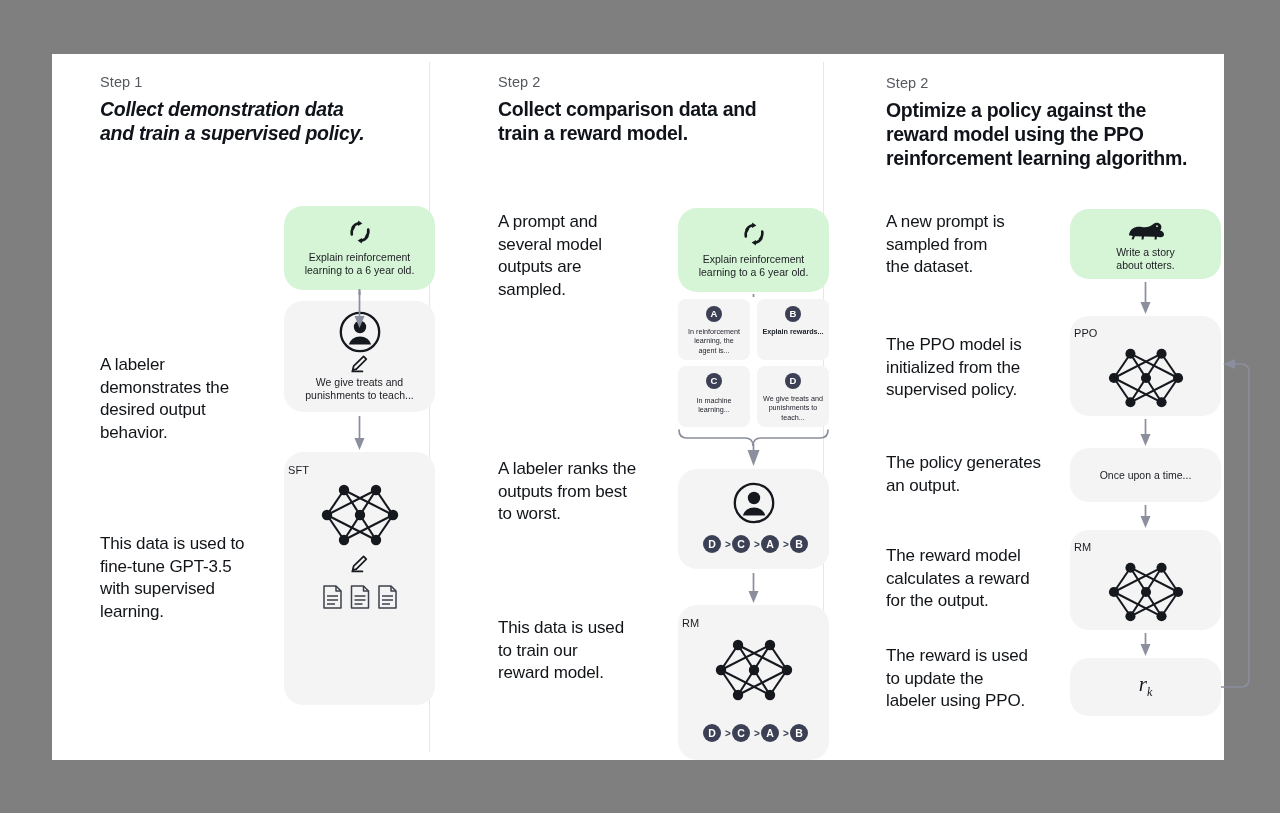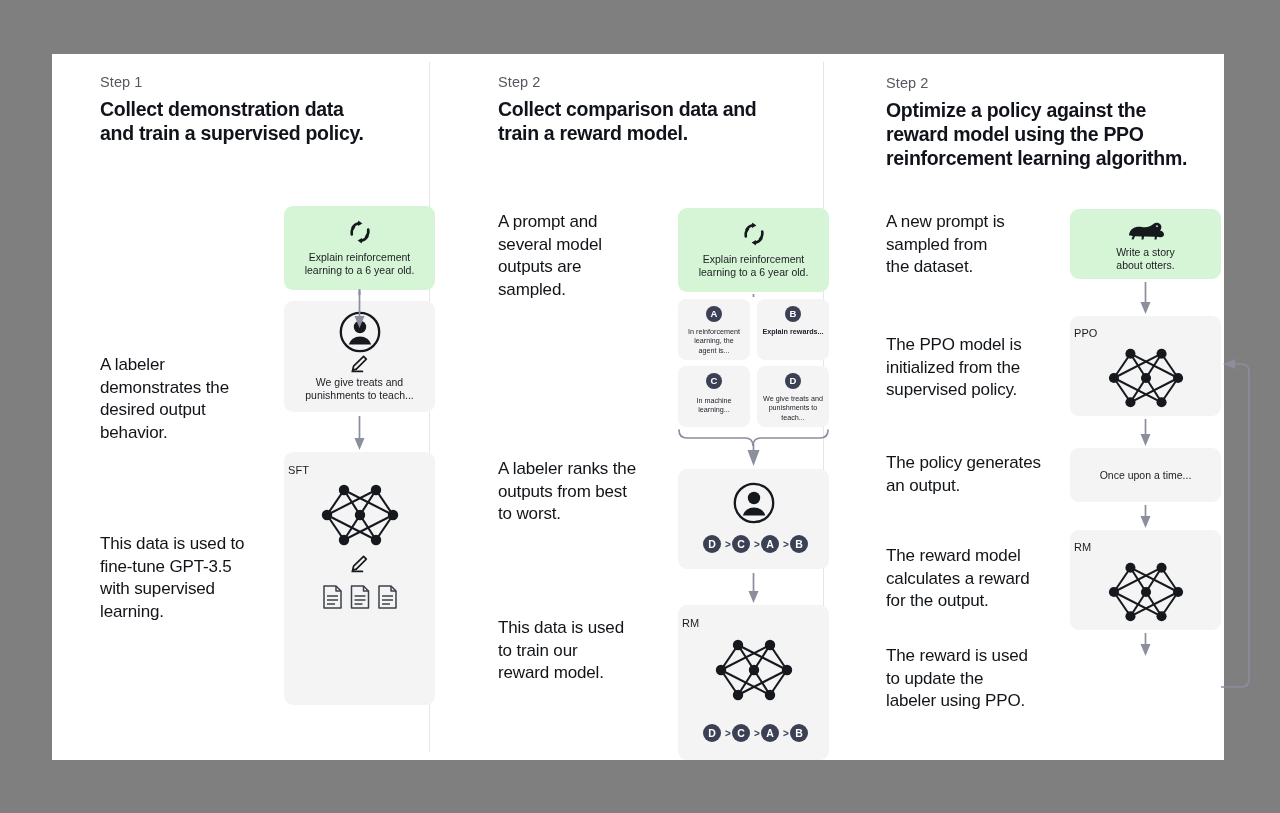--- a/index.html
+++ b/index.html
@@ -47,21 +47,21 @@
     font-size: 17px;
     color: #111418;
     line-height: 1.33;
     letter-spacing: -0.15px;
   }
 
   
   .box {
     position: absolute;
     background: #f4f4f5;
-    border-radius: 9px;
+    border-radius: 19px;
   }
   .box.green { background: #d6f5d6; }
   .box-title {
     position: absolute; left: 4px; right: 0;
     text-align: left;
     font-size: 11px;
     color: #1b1d21;
     letter-spacing: 0.1px;
   }
   .box-text {
@@ -124,21 +124,21 @@
 <body>
 
 <div class="canvas">
 
   <div class="divider d1"></div>
   <div class="divider d2"></div>
 
   <div class="col c1">
 
     <div class="step-label" style="left:12px; top:20px;">Step 1</div>
-    <div class="step-title" style="left:12px; top:44px; width:330px; white-space:pre-line;">Collect demonstration data
+    <div class="step-title" style="left:12px; top:44px; width:330px; white-space:pre-line;font-style:italic;">Collect demonstration data
 and train a supervised policy.</div>
 
     <div class="caption" style="left:12px; top:300px; width:190px; white-space:pre-line;">A labeler
 demonstrates the
 desired output
 behavior.</div>
     <div class="caption" style="left:12px; top:479px; width:200px; white-space:pre-line;">This data is used to
 fine-tune GPT-3.5
 with supervised
 learning.</div>
@@ -456,20 +456,25 @@
             <circle cx="57" cy="10" r="5.2"></circle>
           <circle cx="8" cy="35" r="5.2"></circle>
             <circle cx="41" cy="35" r="5.2"></circle>
             <circle cx="74" cy="35" r="5.2"></circle>
           <circle cx="25" cy="60" r="5.2"></circle>
             <circle cx="57" cy="60" r="5.2"></circle>
         </g>
       </svg>
     </div>
 
+    <div class="box" style="left:210px; top:604px; width:151px; height:58px;">
+      <div class="rk" style="top:14px;">
+        <span>r</span><sub>k</sub>
+      </div>
+    </div>
 
     <svg class="arrow-layer">
 
       <line x1="285.5" y1="228" x2="285.5" y2="252" stroke="#8b8e9c" stroke-width="1.7"></line>
       <path d="M280.5 248 L285.5 260 L290.5 248 Z" fill="#8b8e9c"></path>
 
       <line x1="285.5" y1="365" x2="285.5" y2="384" stroke="#8b8e9c" stroke-width="1.7"></line>
       <path d="M280.5 380 L285.5 392 L290.5 380 Z" fill="#8b8e9c"></path>
 
       <line x1="285.5" y1="451" x2="285.5" y2="466" stroke="#8b8e9c" stroke-width="1.7"></line>

